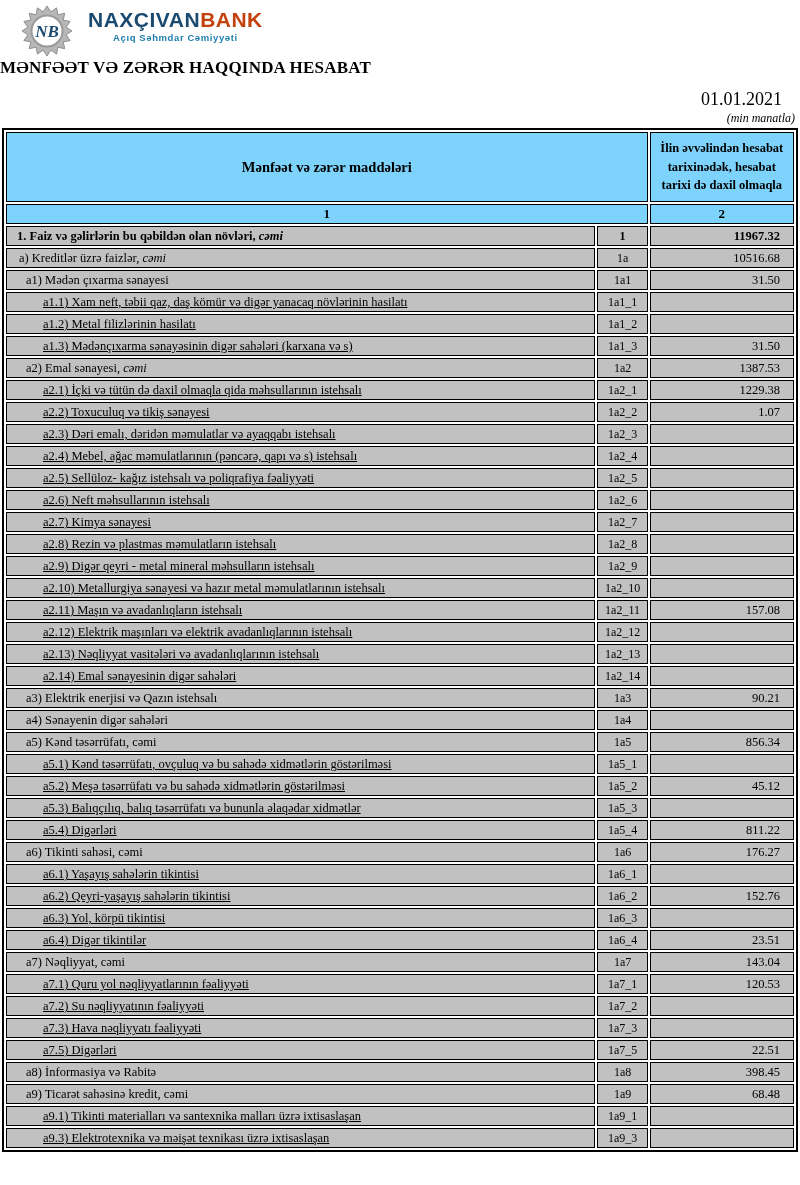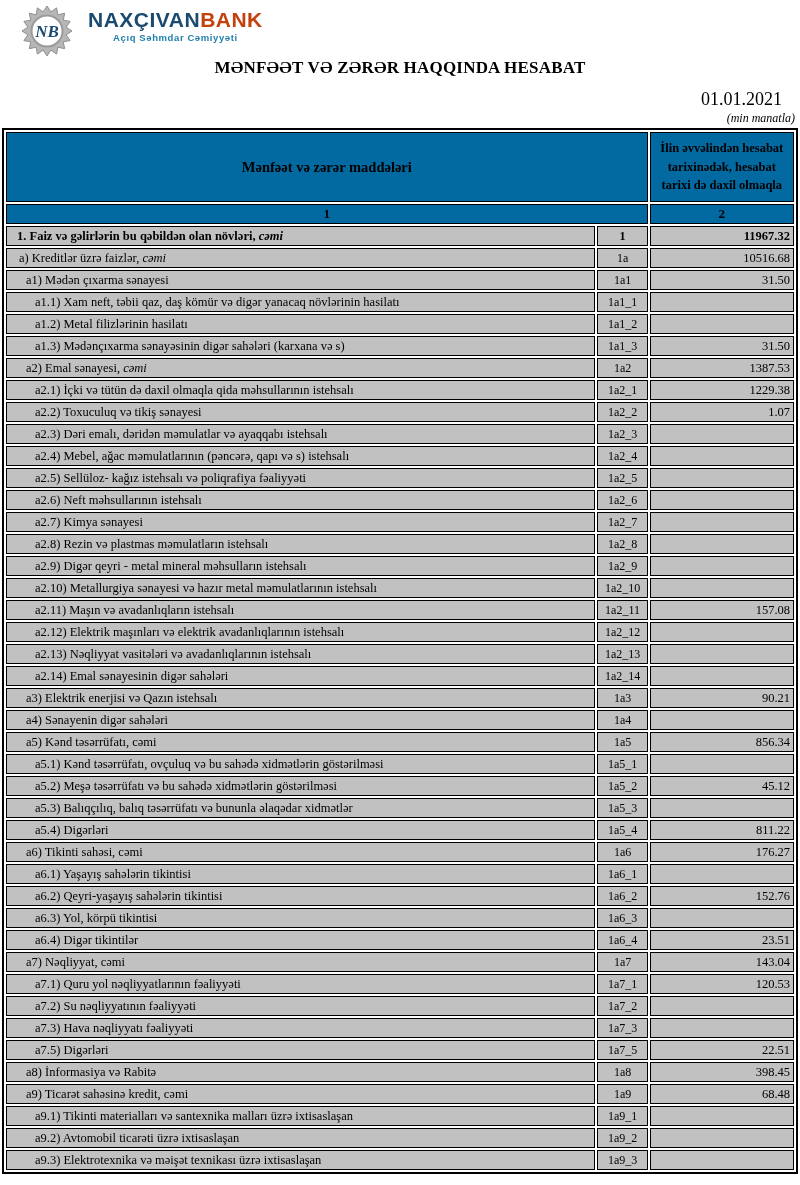--- a/index.html
+++ b/index.html
@@ -8,45 +8,45 @@
   
   .brand{display:flex;align-items:flex-start;margin:5px 0 0 20px;height:50px;}
   .seal{width:54px;height:52px;position:relative;flex:0 0 auto;}
   .seal svg{display:block;}
   .wordmark{margin-left:14px;padding-top:4px;font-family:"Liberation Sans",sans-serif;}
   .wordline{font-weight:bold;font-size:21px;letter-spacing:.5px;line-height:21px;white-space:nowrap;}
   .word-navy{color:#1b4a70;}
   .word-grey{color:#c2410c;}
   .brand-sub{font-weight:bold;font-size:9.5px;color:#1f7fae;text-align:center;letter-spacing:.6px;margin-top:2px;}
 
-  .page-title{text-align:center;font-weight:bold;font-size:17px;margin-top:3px;letter-spacing:.2px;}
+  .page-title{text-align:left;font-weight:bold;font-size:17px;margin-top:3px;letter-spacing:.2px;}
   .date-line{text-align:right;font-size:18px;margin:11px 18px 0 0;}
   .unit-line{text-align:right;font-style:italic;font-size:12px;margin:1px 5px 2px 0;}
 
   
   table.report{border-collapse:separate;border-spacing:2px;border:2px solid #000;width:796px;margin:0 auto;table-layout:fixed;}
   col.c-label{width:588px;}
   col.c-code{width:50px;}
   col.c-value{width:144px;}
 
   td,th{border:1px solid #000;background:#c1c1c1;font-weight:normal;overflow:hidden;}
 
-  th.blue, td.blue{background:#0369a1;}
+  th.blue, td.blue{background:#7dd3fc;}
   th.main-head{height:66px;font-weight:bold;font-size:14.5px;text-align:center;}
   th.col2-head{font-weight:bold;font-size:12.5px;text-align:center;line-height:1.5;padding:0 4px;}
   td.num-head{height:16px;font-weight:bold;font-size:13px;text-align:center;line-height:16px;}
 
   td.label-cell{height:16px;font-size:12.5px;text-align:left;line-height:16px;white-space:nowrap;}
   td.code-cell{text-align:center;font-size:12px;line-height:16px;}
-  td.value-cell{text-align:right;font-size:12.5px;line-height:16px;padding-right:3px;}
+  td.value-cell{text-align:right;font-size:12.5px;line-height:16px;padding-right:13px;}
 
   .lvl0{padding-left:10px;}
   .lvl1{padding-left:12px;}
   .lvl2{padding-left:19px;}
-  .lvl3{padding-left:28px;}
+  .lvl3{padding-left:36px;text-decoration:underline;}
 
   tr.bold-row td{font-weight:bold;border-width:1.8px;}
 </style>
 </head>
 <body>
 
 <div class="brand">
   <div class="seal">
     <svg width="54" height="52" viewBox="0 0 52 52">
       <polygon points="51,26 45.1,29.8 49.1,35.6 42.2,36.8 43.7,43.7 36.8,42.2 35.6,49.1 29.8,45.1 26,51 22.2,45.1 16.4,49.1 15.2,42.2 8.3,43.7 9.8,36.8 2.9,35.6 6.9,29.8 1,26 6.9,22.2 2.9,16.4 9.8,15.2 8.3,8.3 15.2,9.8 16.4,2.9 22.2,6.9 26,1 29.8,6.9 35.6,2.9 36.8,9.8 43.7,8.3 42.2,15.2 49.1,16.4 45.1,22.2" fill="#b7b7b7" stroke="#8f8f8f" stroke-width="1"></polygon>
@@ -282,23 +282,18 @@
         <td class="label-cell lvl2">a9) Ticarət sahəsinə kredit, cəmi</td>
         <td class="code-cell">1a9</td>
         <td class="value-cell">68.48</td>
       </tr>
       <tr>
         <td class="label-cell lvl3">a9.1) Tikinti materialları və santexnika malları üzrə ixtisaslaşan</td>
         <td class="code-cell">1a9_1</td>
         <td class="value-cell"></td>
       </tr>
       <tr>
-        <td class="label-cell lvl3">a9.2) Avtomobil ticarəti üzrə ixtisaslaşan</td>
-        <td class="code-cell">1a9_2</td>
-        <td class="value-cell"></td>
-      </tr>
-      <tr>
         <td class="label-cell lvl3">a9.3) Elektrotexnika və məişət texnikası üzrə ixtisaslaşan</td>
         <td class="code-cell">1a9_3</td>
         <td class="value-cell"></td>
       </tr>
     </tbody>
 </table>
 
 </body></html>

